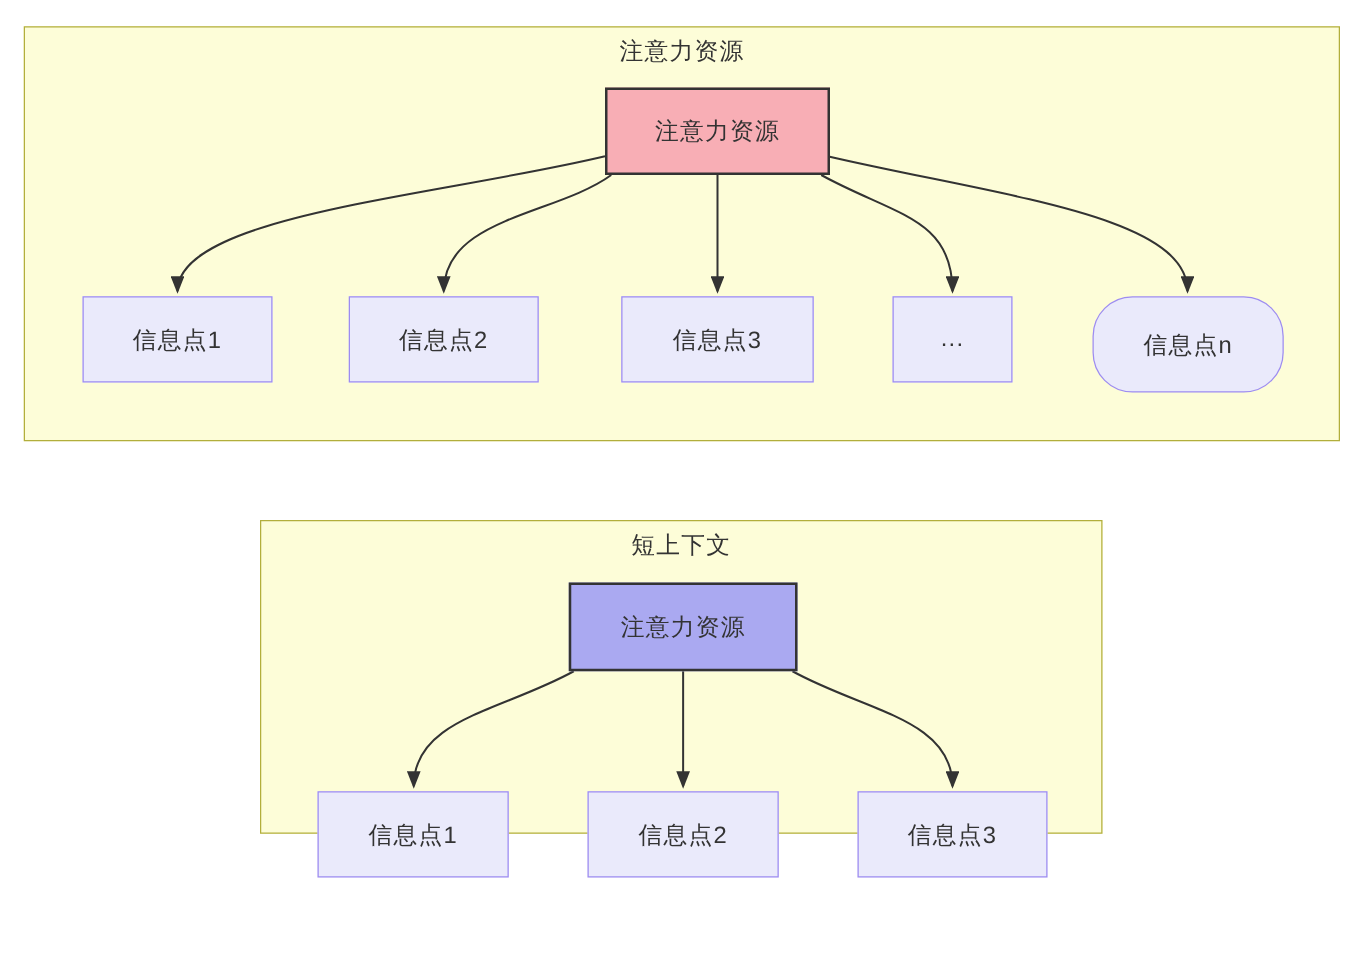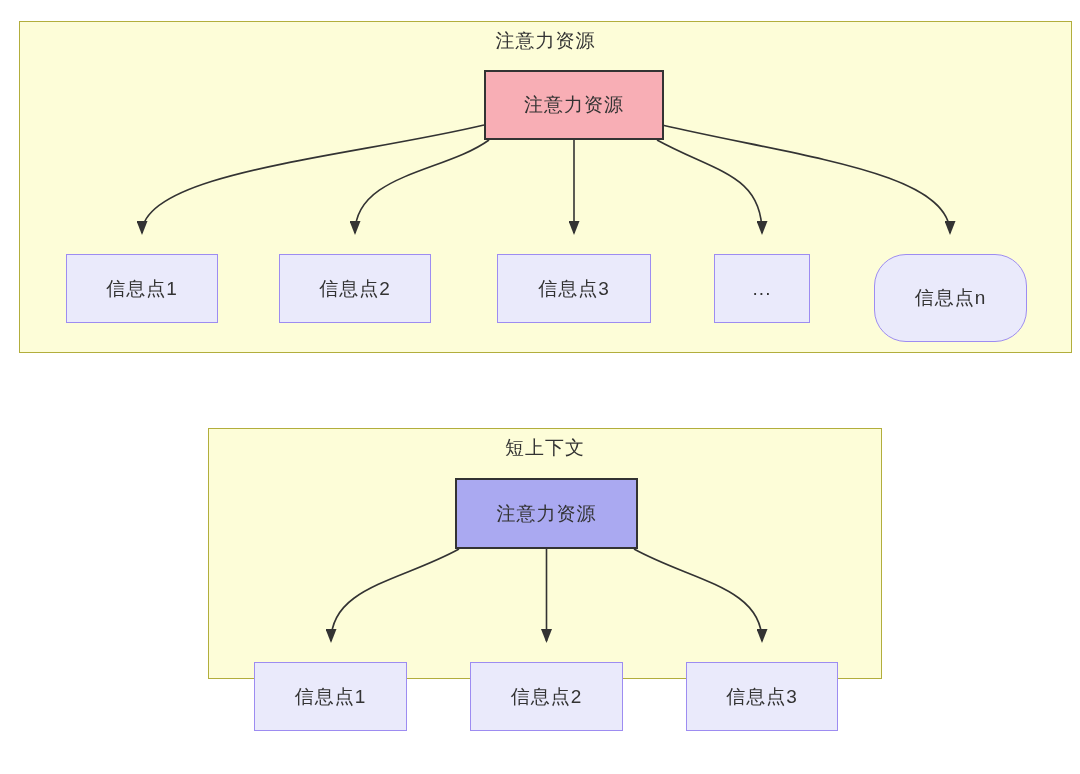--- a/index.html
+++ b/index.html
@@ -45,21 +45,20 @@
     letter-spacing: 1px;
     color: var(--text);
     text-align: center;
   }
   .attn { border: 2.5px solid var(--attention-border); }
   .attn-long { background: var(--attention-long-bg); }
   .attn-short { background: var(--attention-short-bg); }
   .node {
     background: var(--node-bg);
     border: 1.5px solid var(--node-border);
-    margin-top: 17px;
   }
 </style>
 </head>
 <body>
 
 <div class="canvas">
 
   <section class="panel" style="left:19px; top:21px; width:1053px; height:332px;">
 
     <div class="panel-title">注意力资源</div>
@@ -76,24 +75,24 @@
       <path class="arrow-path" d="M 637,118 C 695,150 742,152 742,211" marker-end="url(#ah)"></path>
       <path class="arrow-path" d="M 642,103 C 780,135 930,150 930,211" marker-end="url(#ah)"></path>
     </svg>
 
     <div class="box attn attn-long" style="left:464px; top:48px; width:180px; height:70px;">注意力资源</div>
 
     <div class="box node" style="left:46px; top:215px; width:152px; height:69px;">信息点1</div>
     <div class="box node" style="left:259px; top:215px; width:152px; height:69px;">信息点2</div>
     <div class="box node" style="left:477px; top:215px; width:154px; height:69px;">信息点3</div>
     <div class="box node" style="left:694px; top:215px; width:96px; height:69px;">...</div>
-    <div class="box node" style="left:854px; top:215px; width:153px; height:88px;border-radius:32px;">信息点n</div>
+    <div class="box node" style="left:854px; top:215px; width:153px; height:77px;border-radius:32px;">信息点n</div>
   </section>
 
-  <section class="panel" style="left:208px; top:428px; width:674px; height:251px;">
+  <section class="panel" style="left:208px; top:416px; width:674px; height:251px;">
 
     <div class="panel-title">短上下文</div>
 
     <svg class="arrows" width="674" height="335" viewBox="0 0 674 335">
       <path class="arrow-path" d="M 250,120 C 192,152 122,158 122,212" marker-end="url(#ah)"></path>
       <path class="arrow-path" d="M 337.5,120 L 337.5,212" marker-end="url(#ah)"></path>
       <path class="arrow-path" d="M 425,120 C 483,152 553,158 553,212" marker-end="url(#ah)"></path>
     </svg>
 
     <div class="box attn attn-short" style="left:246px; top:49px; width:183px; height:71px;">注意力资源</div>

